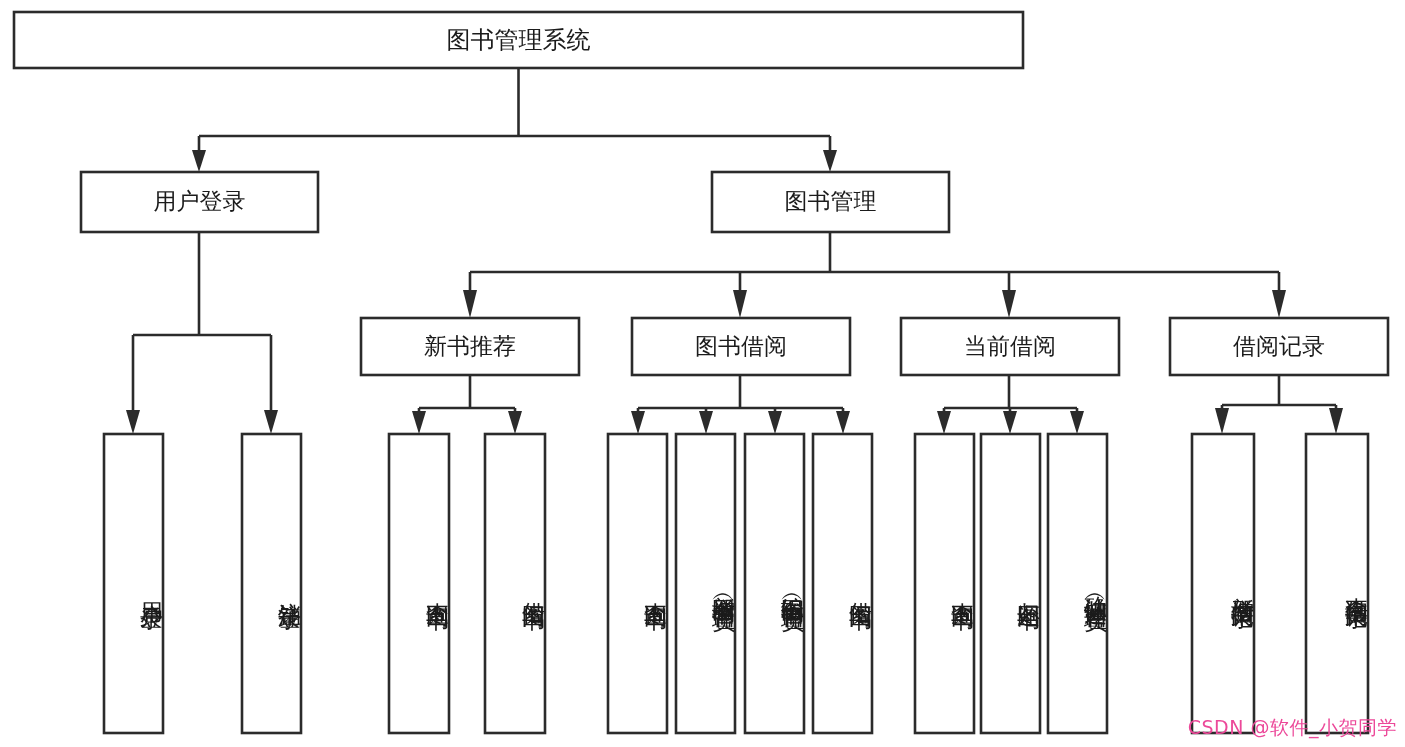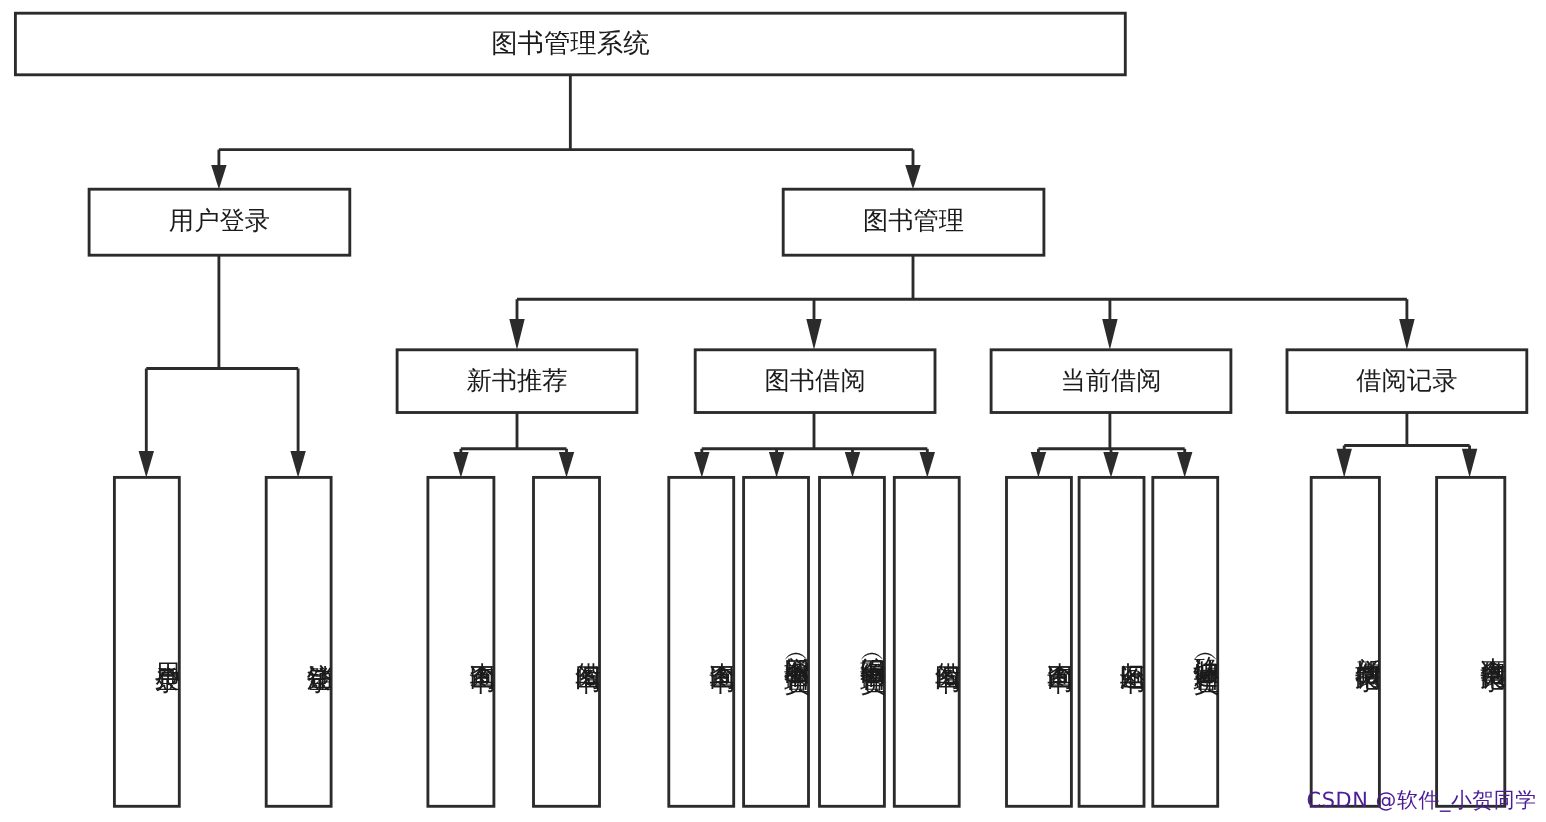--- a/index.html
+++ b/index.html
@@ -69,21 +69,21 @@
     white-space: nowrap;
     text-align: center;
     pointer-events: none;
   }
   .watermark {
     position: absolute;
     right: 8px;
     bottom: 6px;
     font-family: "DejaVu Sans", "Liberation Sans", sans-serif;
     font-size: 19px;
-    color: #4c1d95;
+    color: #ec4899;
     white-space: nowrap;
     letter-spacing: 0.5px;
   }
 </style>
 </head>
 <body>
 
 <div id="diagram-root">
 
   <svg class="diagram-svg" viewBox="0 0 1405 747" xmlns="http://www.w3.org/2000/svg">

